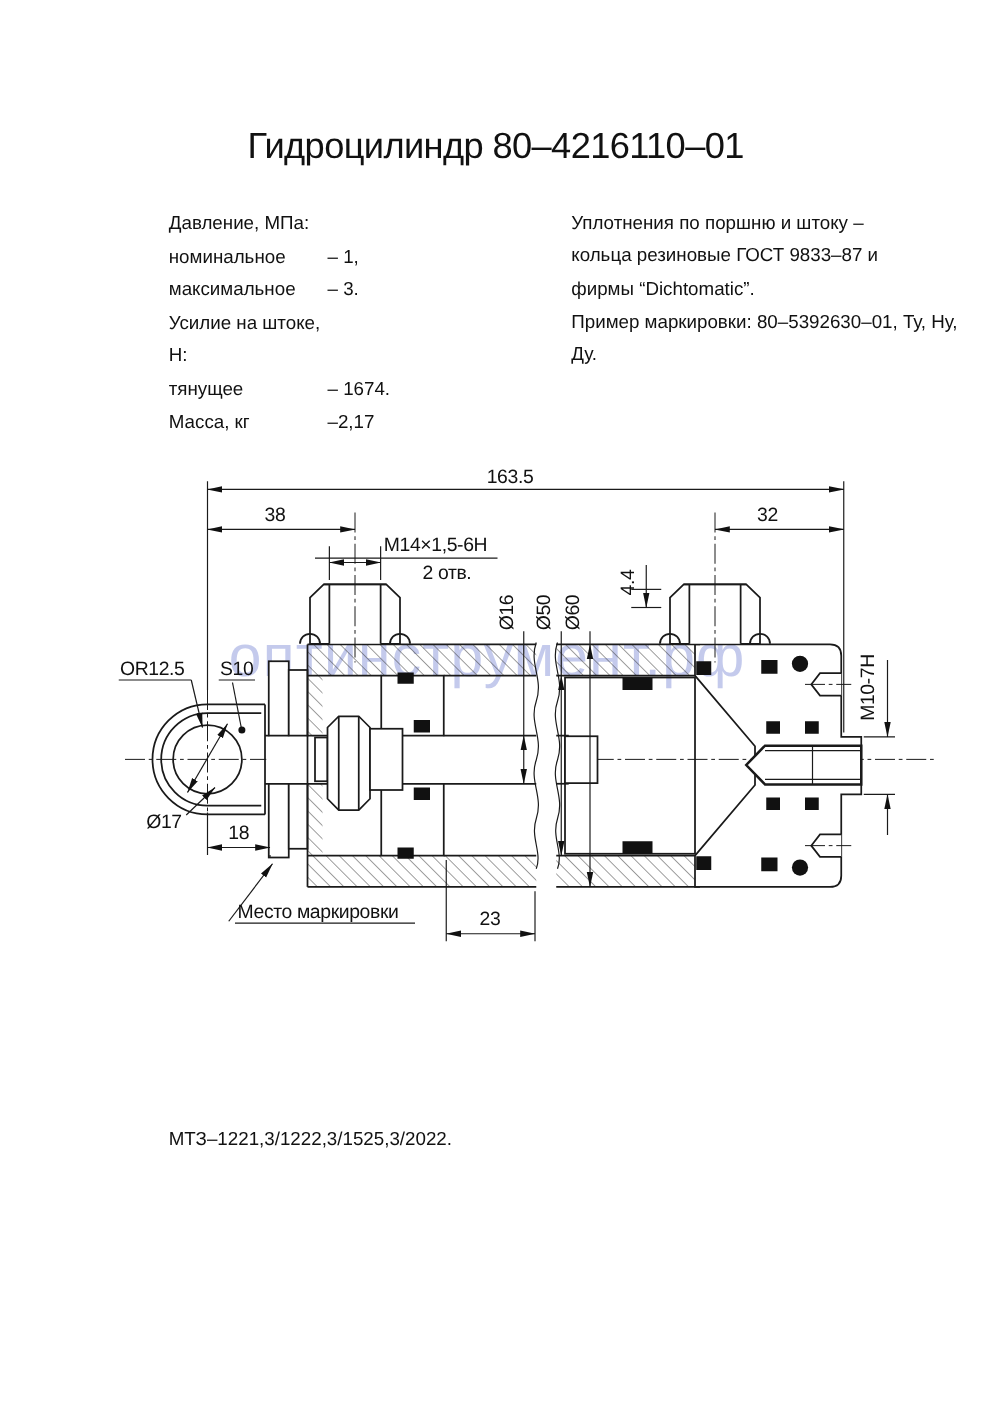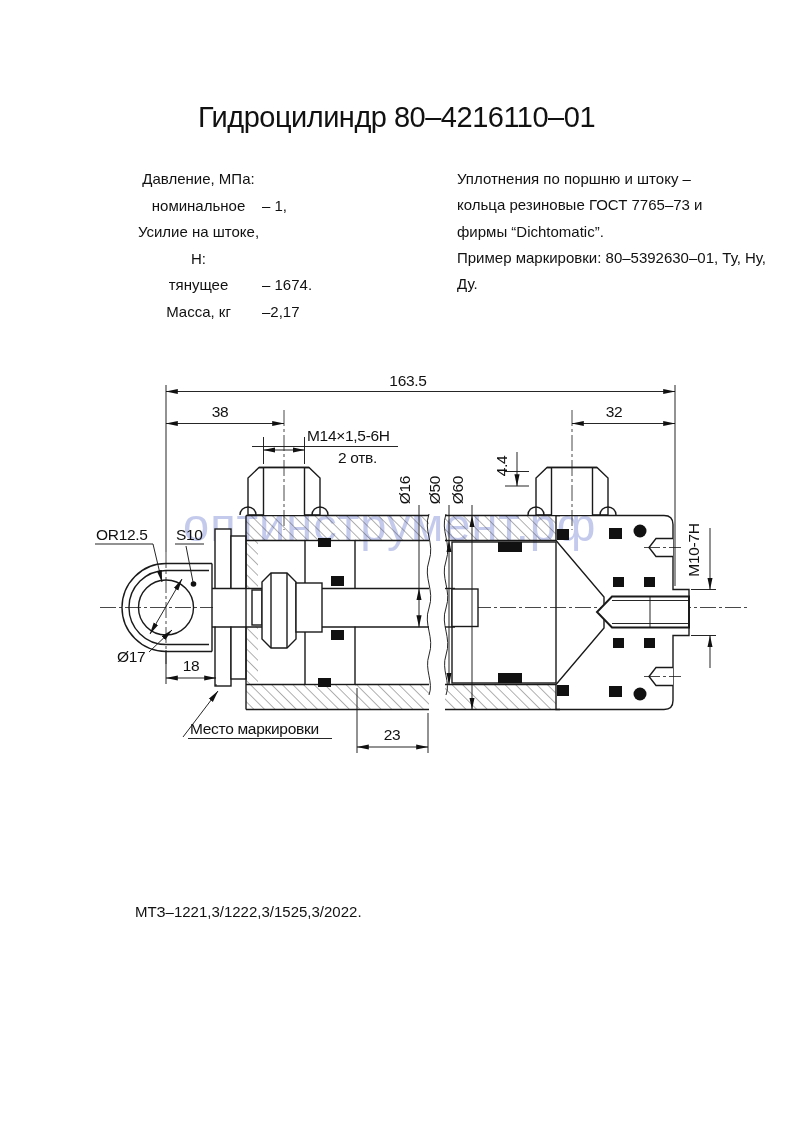--- a/index.html
+++ b/index.html
@@ -2,21 +2,21 @@
 <html><head>
 <meta charset="utf-8">
 <style>
   html,body{margin:0;padding:0;background:#ffffff;}
   #page{position:relative;width:793px;height:1123px;background:#ffffff;overflow:hidden;
         font-family:"Liberation Sans",sans-serif;color:#111;}
   .title{position:absolute;top:101px;left:0;width:793px;text-align:center;
          font-size:29px;letter-spacing:-0.5px;color:#111;}
   .specs{position:absolute;left:135px;top:166px;font-size:15px;line-height:26.5px;width:280px;}
   .spec-row{display:flex;}
-  .spec-row .lab{width:127px;flex:none;text-align:center;}
+  .spec-row .lab{width:127px;flex:none;}
   .notes{position:absolute;left:425px;top:166px;font-size:15px;line-height:26.3px;width:330px;margin-left:32px;}
   .apply{position:absolute;left:135px;top:898px;font-size:15px;line-height:27px;width:560px;}
   .watermark{position:absolute;left:183px;top:497px;font-size:47px;letter-spacing:1px;
              opacity:0.8;white-space:nowrap;z-index:1;}
   svg{position:absolute;left:0;top:0;z-index:2;}
   svg text{font-family:"Liberation Sans",sans-serif;font-size:15.5px;fill:#111;letter-spacing:-0.3px;}
   .ln{stroke:#1a1a1a;stroke-width:1.4;fill:none;}
   .lnt{stroke:#1a1a1a;stroke-width:2;fill:none;}
   .dim{stroke:#1a1a1a;stroke-width:0.95;fill:none;}
   .cl{stroke:#1a1a1a;stroke-width:0.8;fill:none;stroke-dasharray:16 3 3 3;}
@@ -32,36 +32,40 @@
   <div class="specs">
     <div class="spec-row">
         <span class="lab">Давление, МПа:</span>
         <span></span>
       </div>
     <div class="spec-row">
         <span class="lab">номинальное</span>
         <span>– 1,</span>
       </div>
     <div class="spec-row">
+        <span class="lab">максимальное</span>
+        <span>– 3.</span>
+      </div>
+    <div class="spec-row">
         <span class="lab">Усилие на штоке, Н:</span>
         <span></span>
       </div>
     <div class="spec-row">
         <span class="lab">тянущее</span>
         <span>– 1674.</span>
       </div>
     <div class="spec-row">
         <span class="lab">Масса, кг</span>
         <span>–2,17</span>
       </div>
   </div>
 
   <div class="notes">
     <div>Уплотнения по поршню и штоку –</div>
-    <div>кольца резиновые ГОСТ 7765–73 и</div>
+    <div>кольца резиновые ГОСТ 9833–87 и</div>
     <div>фирмы “Dichtomatic”.</div>
     <div>Пример маркировки: 80–5392630–01, Ту, Ну, Ду.</div>
   </div>
 
   <div class="apply">
     <div>МТЗ–1221,3/1222,3/1525,3/2022.</div>
   </div>
 
   <div class="watermark" style="color:#b6bee8;">оптинструмент.рф</div>
 

